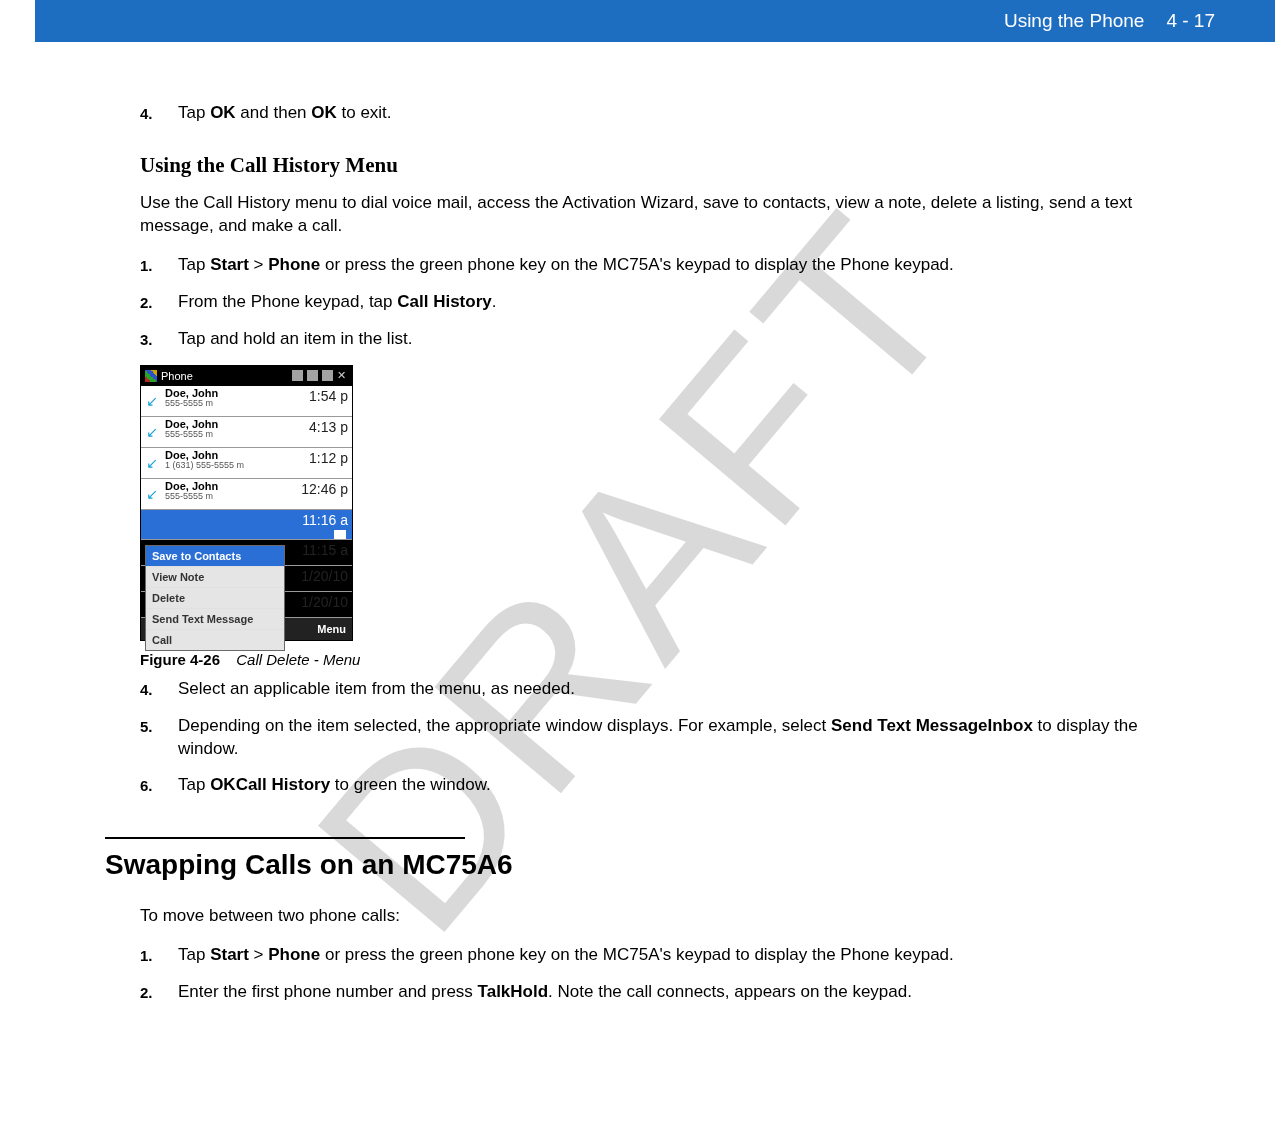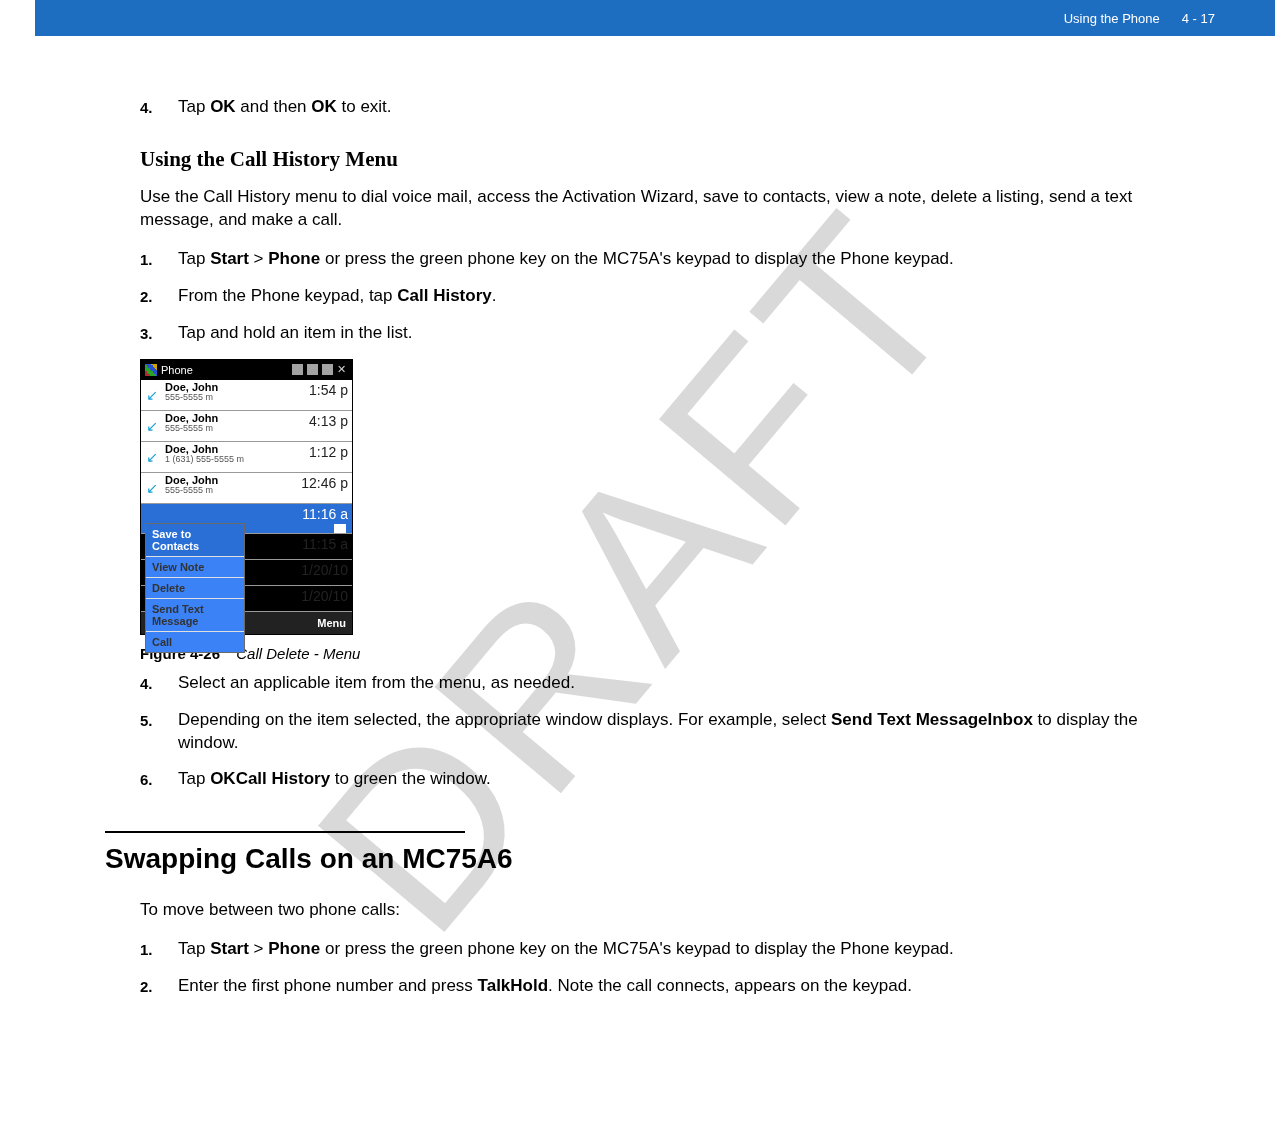--- a/index.html
+++ b/index.html
@@ -24,26 +24,26 @@
     opacity: 0.5;
     letter-spacing: 8px;
     font-family: Arial, sans-serif;
     z-index: 5;
     pointer-events: none;
     user-select: none;
   }
   .header-bar {
     background: #1d6dc1;
     color: #fff;
-    height: 36px;
+    height: 42px;
     display: flex;
     justify-content: flex-end;
     align-items: center;
     padding-right: 60px;
-    font-size: 13px;
+    font-size: 19px;
     margin-left: 35px;
   }
   .header-title { font-family: Arial, sans-serif; }
   .header-page { margin-left: 22px; font-weight: 400; }
   .content {
     position: relative;
     padding: 60px 80px 0 140px;
     z-index: 10;
   }
   .step-item {
@@ -117,23 +117,23 @@
   .call-row .info { flex:1; padding: 1px 2px; line-height: 1.1; }
   .call-row .name { font-weight: bold; font-size: 11px; color: #000; }
   .call-row .num { font-size: 9px; color: #555; }
   .call-row .time { font-size: 14px; color: #222; padding: 2px 4px 0 0; min-width:42px; text-align:right;}
   .row-sel { background: #2a6fd6; color:#fff; }
   .row-sel .name, .row-sel .num, .row-sel .time { color:#fff; }
   .small-sq { width:12px; height:12px; background:#fff; margin: 2px 6px 0 auto; border:1px solid #fff;}
   .popup-menu {
     position: absolute;
     left: 4px;
-    top: 163px;
-    width: 100px;
-    background: #3b82f6;
+    top: 179px;
+    width: 140px;
+    background: #e5e5e5;
     border: 1px solid #6a6a6a;
     z-index: 3;
     font-size: 11px;
   }
   .popup-menu .mi {
     padding: 4px 6px;
     border-bottom: 1px solid #e0e0e0;
     font-weight: bold;
     color: #333;
   }

